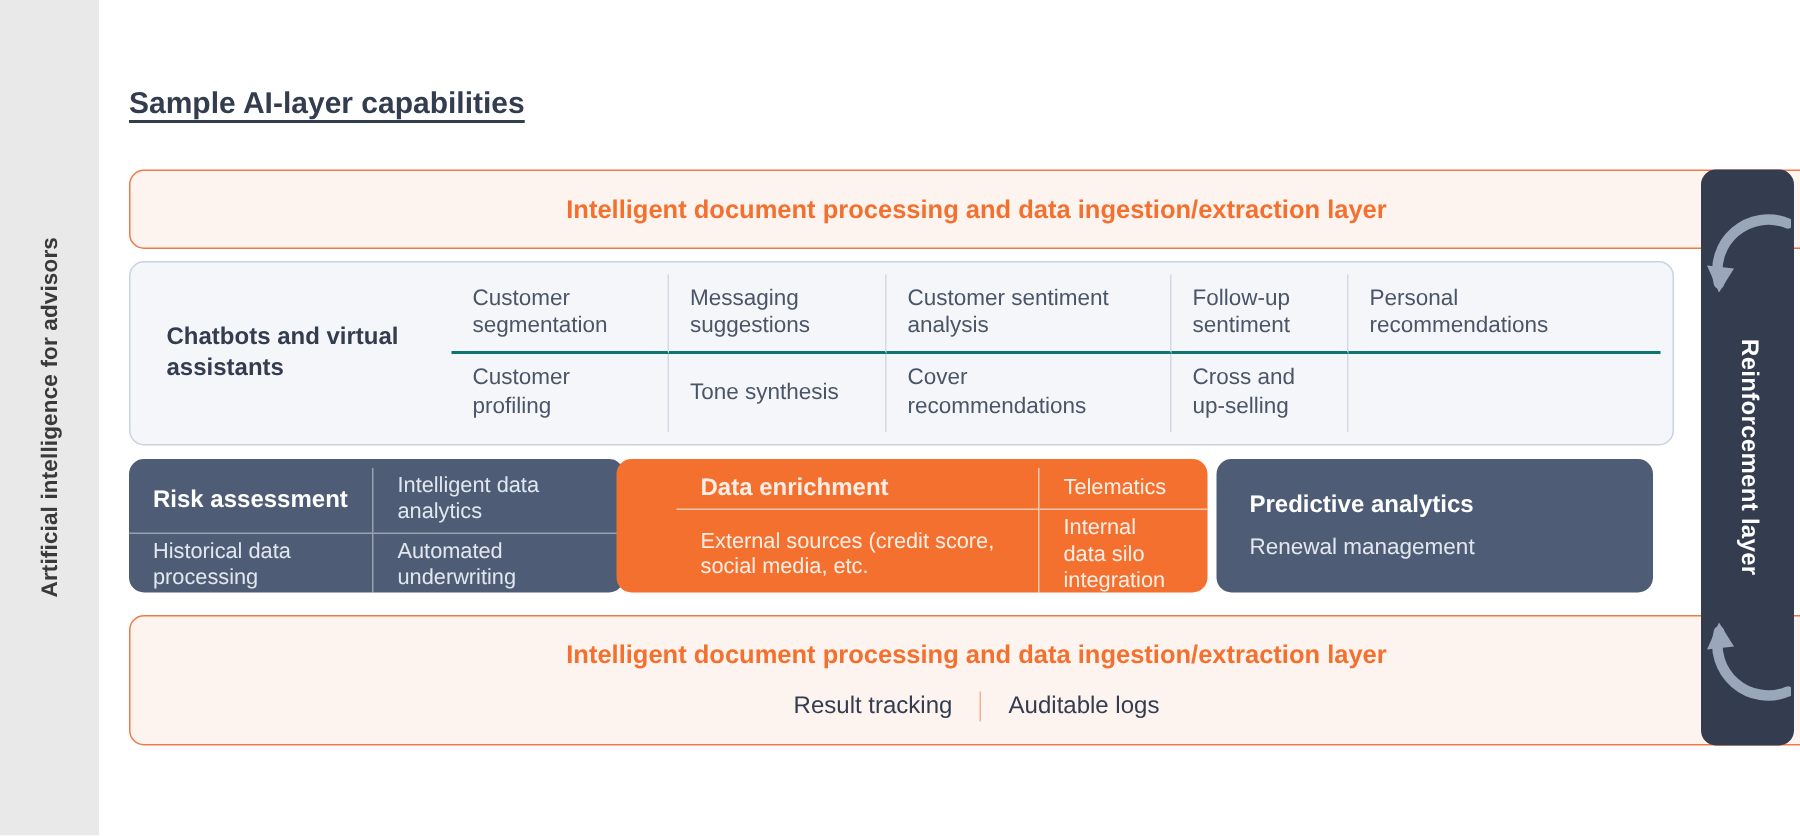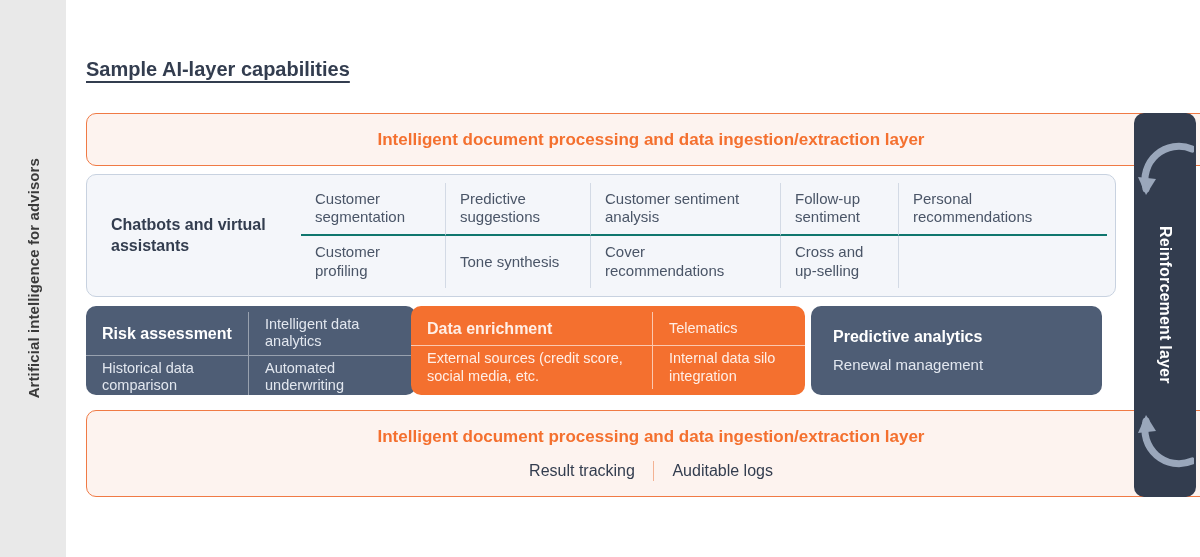--- a/index.html
+++ b/index.html
@@ -171,20 +171,21 @@
     padding: 6px 0;
     box-sizing: border-box;
   }
   #card-risk .card-grid {
     grid-template-columns: 163px 1fr;
     grid-template-rows: 1fr 1fr;
   }
   #card-data .card-grid {
     grid-template-columns: 242px 1fr;
     grid-template-rows: 1fr 1fr;
+    margin-left: 40px;
   }
   .card-cell {
     font-size: 14.5px;
     color: #e2e7ef;
     line-height: 1.2;
     padding: 4px 16px;
     display: flex;
     align-items: center;
     box-sizing: border-box;
     border-right: 1px solid rgba(255,255,255,.42);
@@ -258,38 +259,38 @@
   <div class="page-title">Sample AI-layer capabilities</div>
 
   <div class="band-orange" id="top-band">
     <div class="band-orange-title">Intelligent document processing and data ingestion/extraction layer</div>
   </div>
 
   <div class="panel-light">
     <div class="panel-light-title">Chatbots and virtual assistants</div>
     <div class="cap-grid">
       <div class="cap-cell row0">Customer segmentation</div>
-      <div class="cap-cell row0">Predictive suggestions</div>
+      <div class="cap-cell row0">Messaging suggestions</div>
       <div class="cap-cell row0">Customer sentiment analysis</div>
       <div class="cap-cell row0">Follow-up sentiment</div>
       <div class="cap-cell row0 lastcol">Personal recommendations</div>
 
       <div class="cap-cell">Customer profiling</div>
       <div class="cap-cell">Tone synthesis</div>
       <div class="cap-cell">Cover recommendations</div>
       <div class="cap-cell">Cross and up-selling</div>
       <div class="cap-cell empty lastcol"></div>
     </div>
   </div>
 
   <div class="card slate" id="card-risk">
     <div class="card-grid">
       <div class="card-cell head rowtop">Risk assessment</div>
       <div class="card-cell rowtop lastcol">Intelligent data analytics</div>
-      <div class="card-cell">Historical data comparison</div>
+      <div class="card-cell">Historical data processing</div>
       <div class="card-cell lastcol">Automated underwriting</div>
     </div>
   </div>
 
   <div class="card orange" id="card-data">
     <div class="card-grid">
       <div class="card-cell head rowtop">Data enrichment</div>
       <div class="card-cell rowtop lastcol">Telematics</div>
       <div class="card-cell">External sources (credit score, social media, etc.</div>
       <div class="card-cell lastcol">Internal data silo integration</div>

